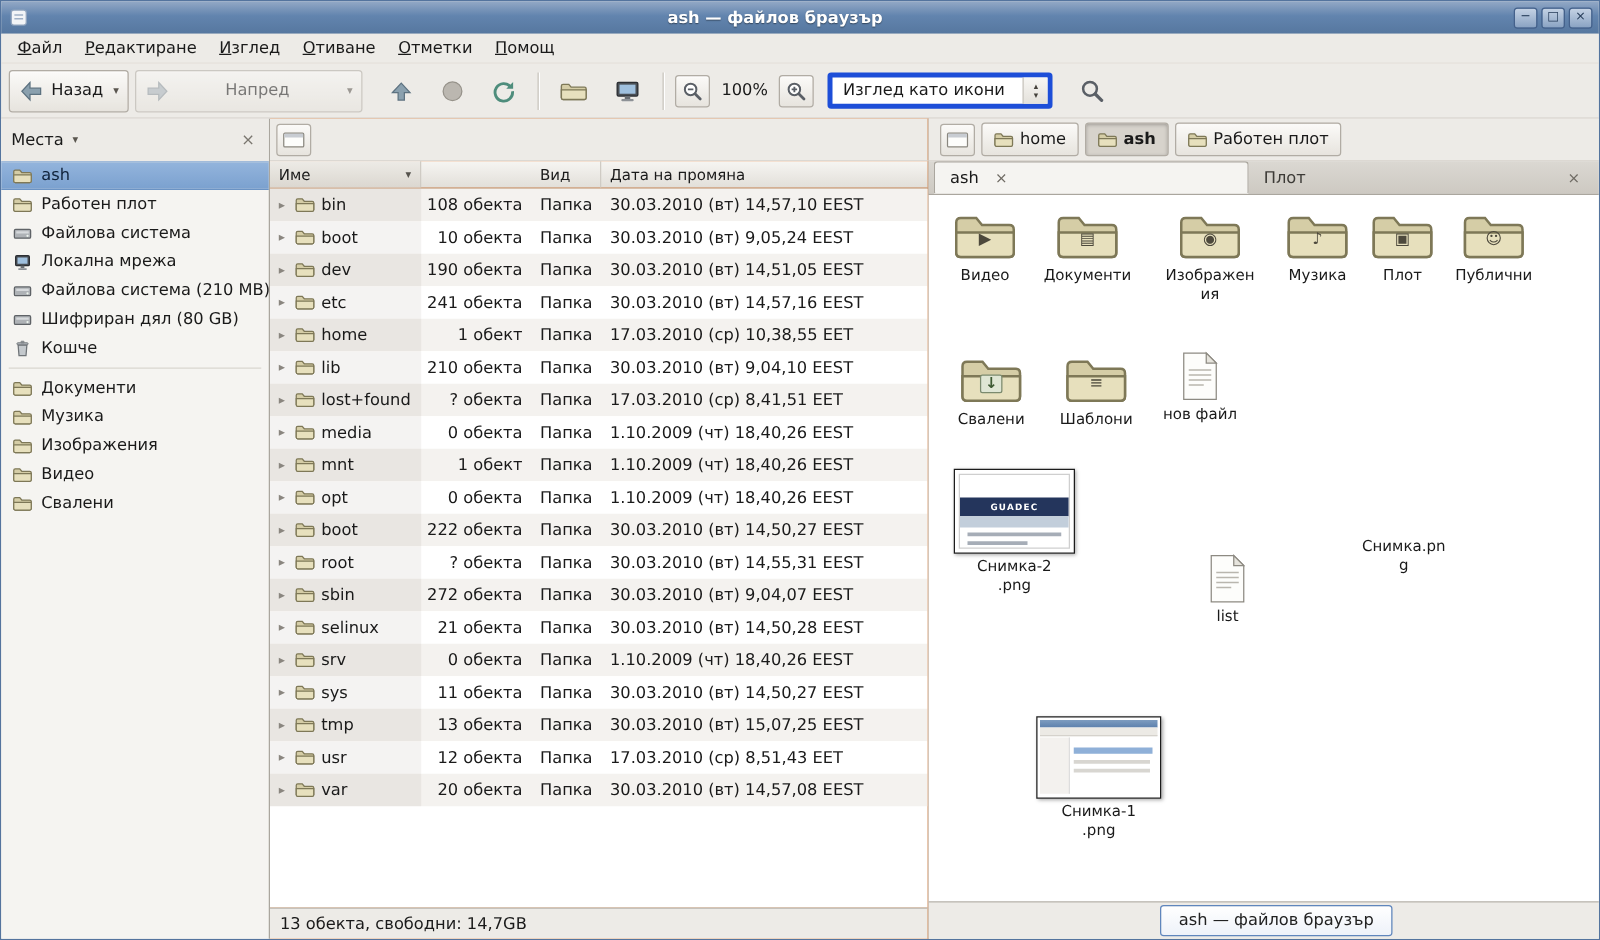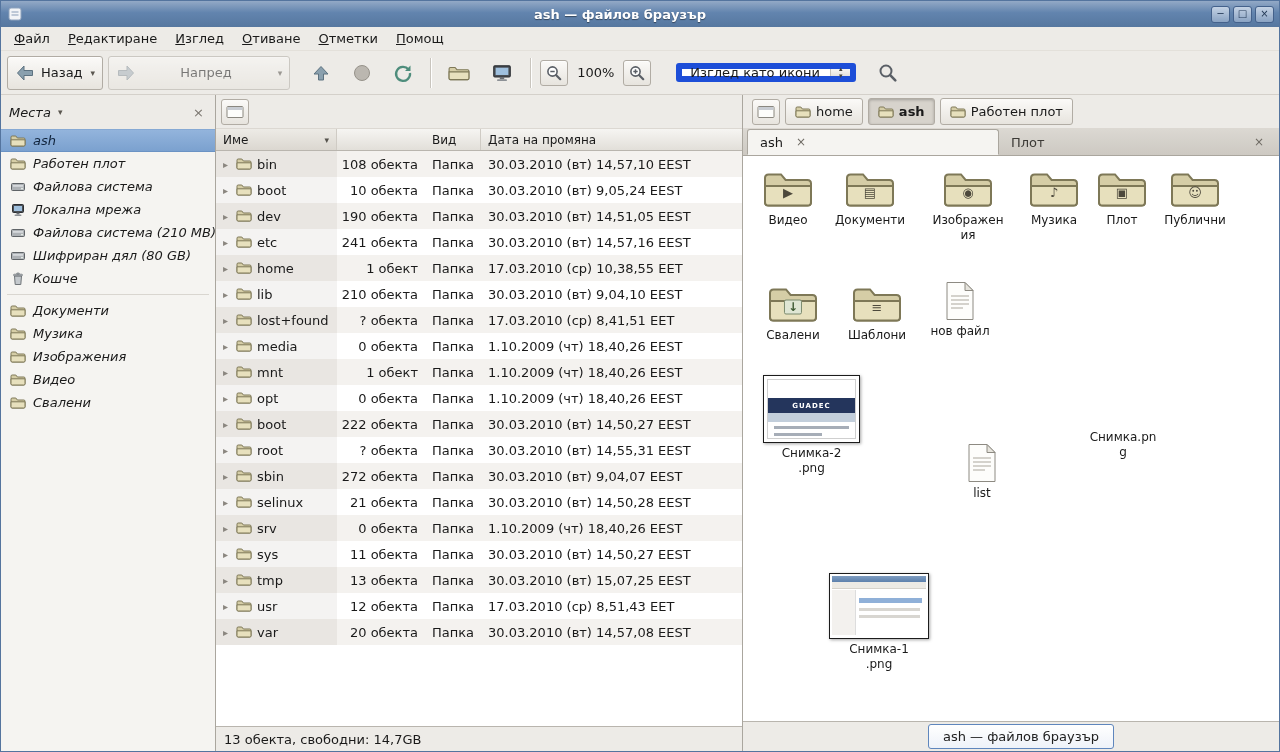--- a/index.html
+++ b/index.html
@@ -24,31 +24,31 @@
   
   .toolbar{height:44px;flex:0 0 44px;background:#edebe7;display:flex;align-items:center;padding:0 6px;gap:5px;border-bottom:1px solid #d4d0ca;}
   .tb-btn{height:34px;display:flex;align-items:center;gap:4px;padding:0 7px;border-radius:3px;border:1px solid transparent;}
   .tb-btn.framed{border:1px solid #b1aca4;background:linear-gradient(#fbfaf8,#e7e4de);box-shadow:0 1px 0 rgba(255,255,255,.7) inset;}
   .tb-btn.disabled{opacity:.55;gap:42px;}
   .tb-btn.small{height:26px;padding:0 4px;}
   .tb-label{padding:0 2px;}
   .chev{font-size:9px;color:#5a564f;padding-left:2px;}
   .tb-sep{width:1px;height:30px;background:#c9c5be;margin:0 4px;box-shadow:1px 0 0 #fff;}
   .zoom-label{padding:0 4px;}
-  .view-combo{height:19px;display:flex;align-items:center;border:6px solid #1d4ed8;border-radius:3px;background:#fff;margin-left:20px;width:180px;}
+  .view-combo{height:29px;display:flex;align-items:center;border:4px solid #1d4ed8;border-radius:3px;background:#fff;margin-left:6px;width:180px;}
   .view-combo .vc-text{flex:1;padding:0 8px;white-space:nowrap;}
   .combo-spin{width:20px;align-self:stretch;border-left:1px solid #c4c0b8;background:linear-gradient(#f7f6f3,#e4e1db);
               display:flex;flex-direction:column;align-items:center;justify-content:center;font-size:7px;line-height:7px;color:#45423c;}
   .toolbar .search{margin-left:8px;}
 
   
   .main{flex:1;display:flex;min-height:0;}
 
   
-  .sidebar{width:215px;flex:0 0 215px;background:#f5f4f1;border-right:1px solid #aaa69e;display:flex;flex-direction:column;font-style:italic;}
+  .sidebar{width:215px;flex:0 0 215px;background:#f5f4f1;border-right:1px solid #aaa69e;display:flex;flex-direction:column;}
   .sidebar-header{height:34px;flex:0 0 34px;display:flex;align-items:center;padding:0 8px;background:#edebe7;}
   .sb-title{display:flex;align-items:center;gap:5px;flex:1;}
   .sb-close{color:#7a766f;font-size:13px;padding:0 3px;}
   .place{height:23px;display:flex;align-items:center;gap:7px;padding:0 9px;white-space:nowrap;}
   .place.selected{background:linear-gradient(#93b4dc,#7ba1cf);border-top:1px solid #86a9d4;border-bottom:1px solid #6b93c4;color:#10233b;}
   .place-sep{height:1px;background:#d9d6d0;margin:4px 6px;}
   .micon{display:inline-flex;flex:0 0 auto;}
 
   
   .middle{width:527px;flex:0 0 527px;display:flex;flex-direction:column;background:#f97316;border-right:1px solid #aaa69e;}

